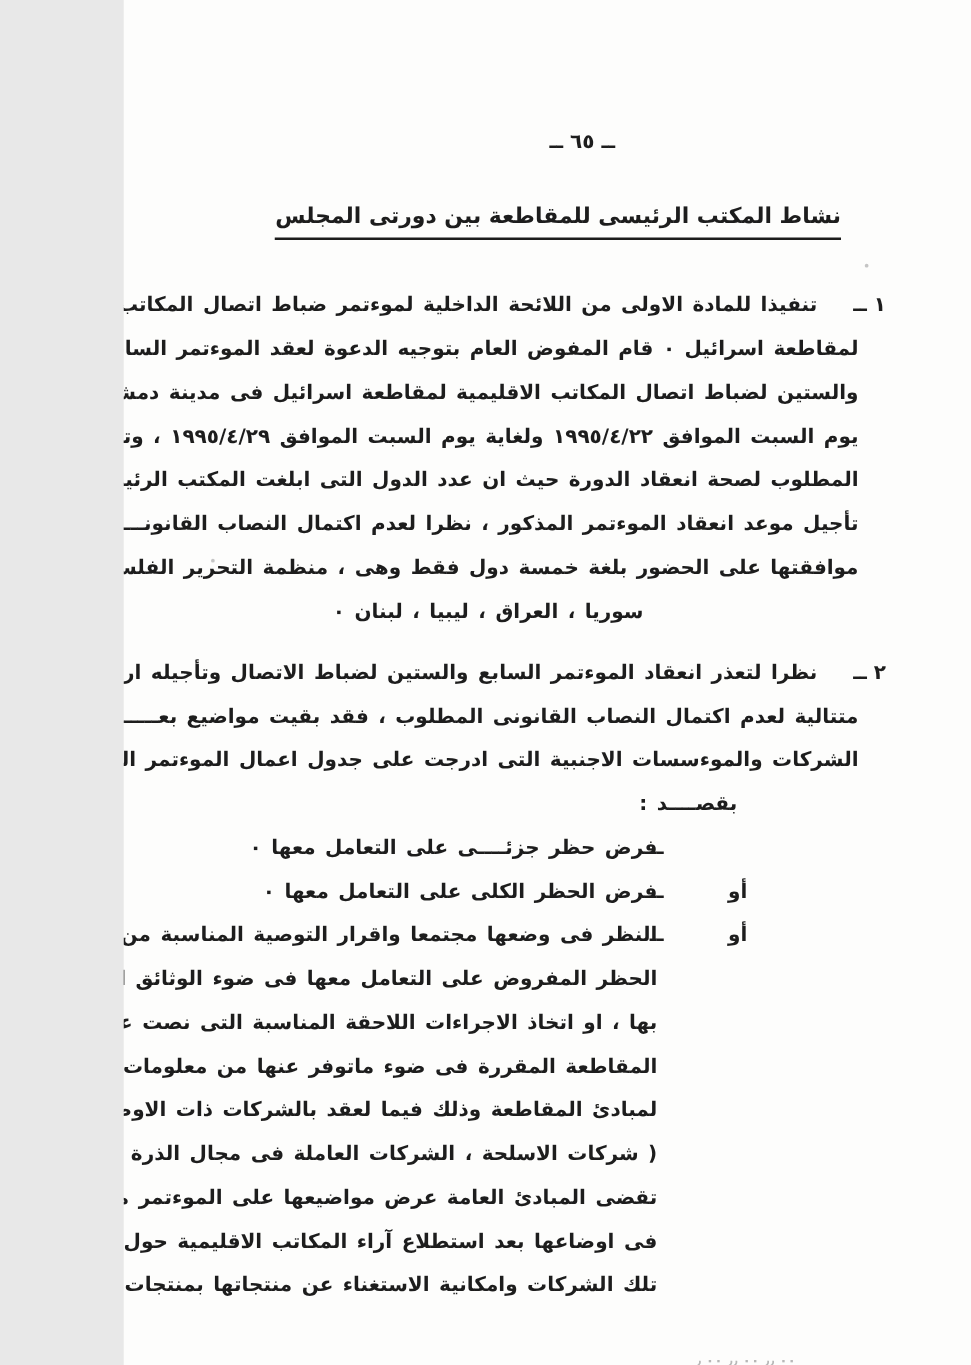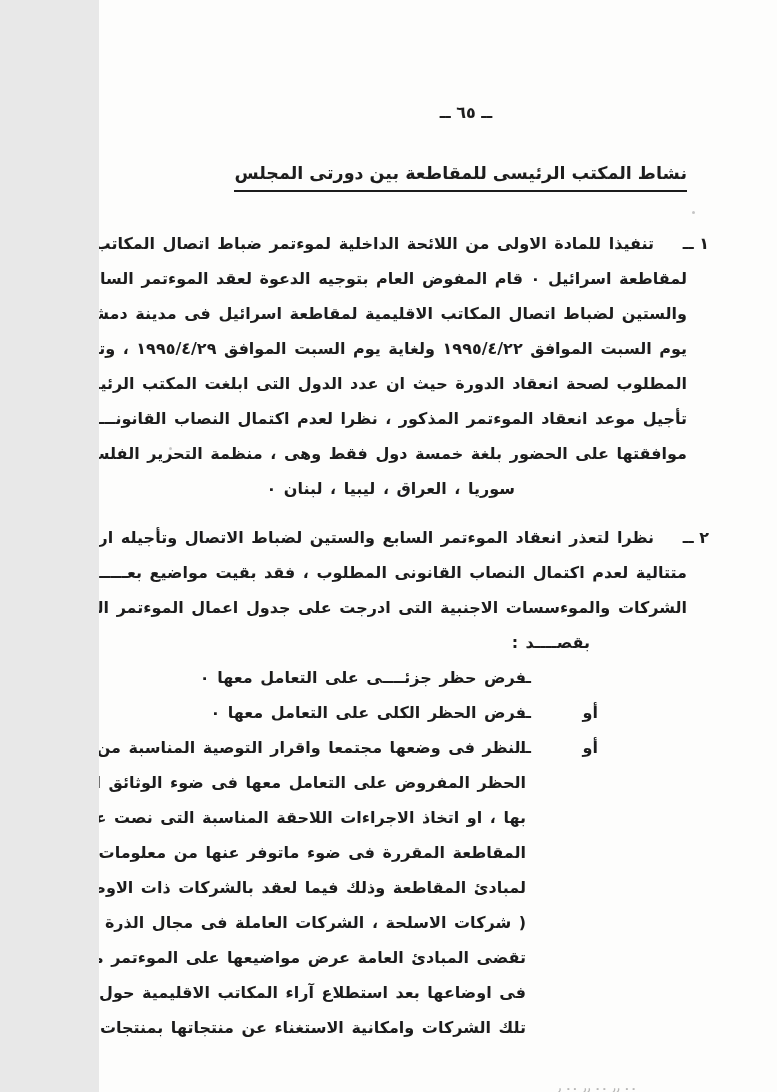--- a/index.html
+++ b/index.html
@@ -23,21 +23,21 @@
     top: 103px;
     left: 0;
     width: 734px;
     text-align: center;
     font-size: 16px;
     letter-spacing: 1px;
   }
   .doc-title {
     position: absolute;
     top: 163px;
-    right: 90px;
+    right: 104px;
     font-size: 17.5px;
     padding-bottom: 7px;
     border-bottom: 2.5px solid #1c1c1c;
     white-space: nowrap;
   }
   .body {
     position: absolute;
     top: 226px;
     right: 90px;
     left: 55px;

